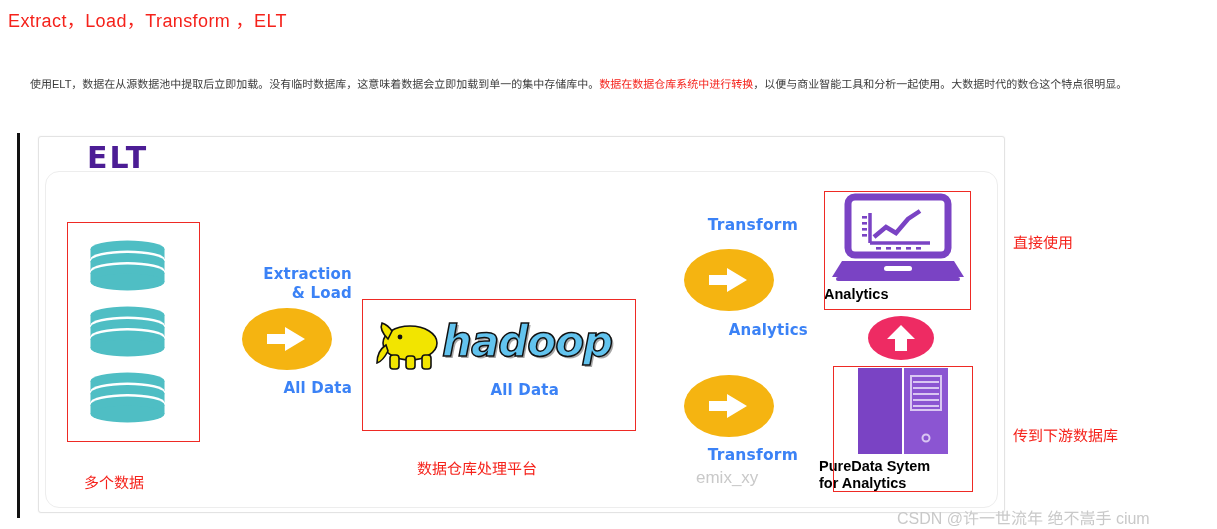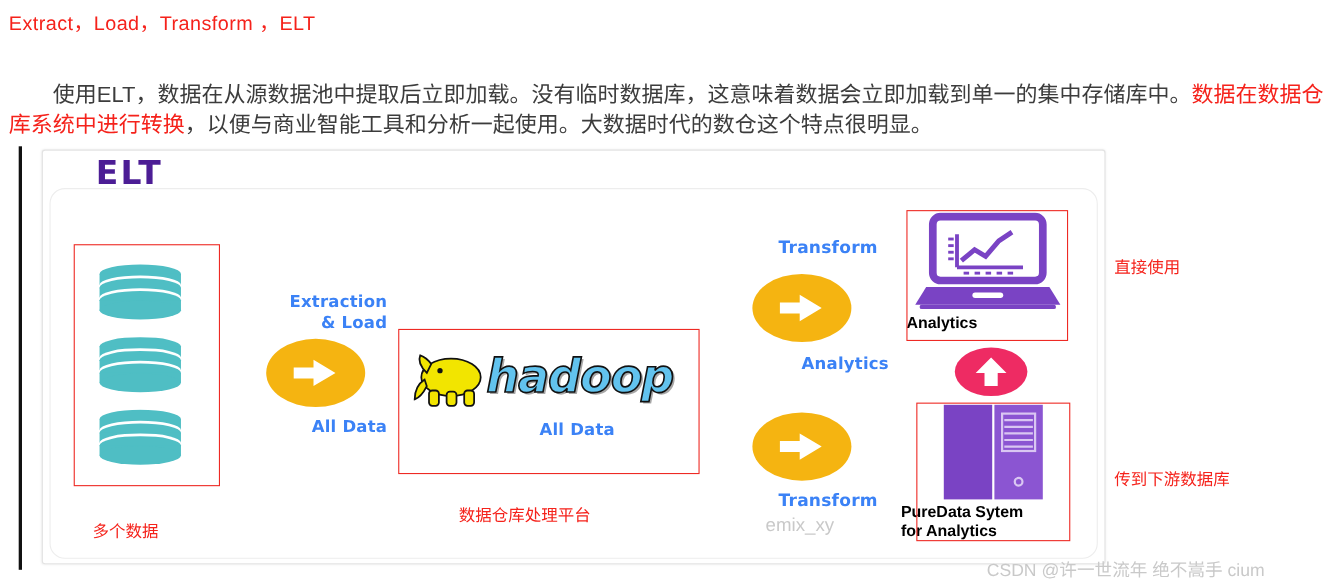--- a/index.html
+++ b/index.html
@@ -26,22 +26,22 @@
     letter-spacing: 0.4px;
     white-space: nowrap;
   }
 
   
   #article-paragraph {
     position: absolute;
     left: 8px;
     top: 54px;
     width: 1203px;
-    font-size: 20px;
-    line-height: 27px;
+    font-size: 11px;
+    line-height: 38px;
     color: #3c3c3c;
     text-indent: 2em;
     text-align: left;
     word-break: break-all;
   }
   #article-paragraph .hl {
     color: #f5221b;
   }
 
   

